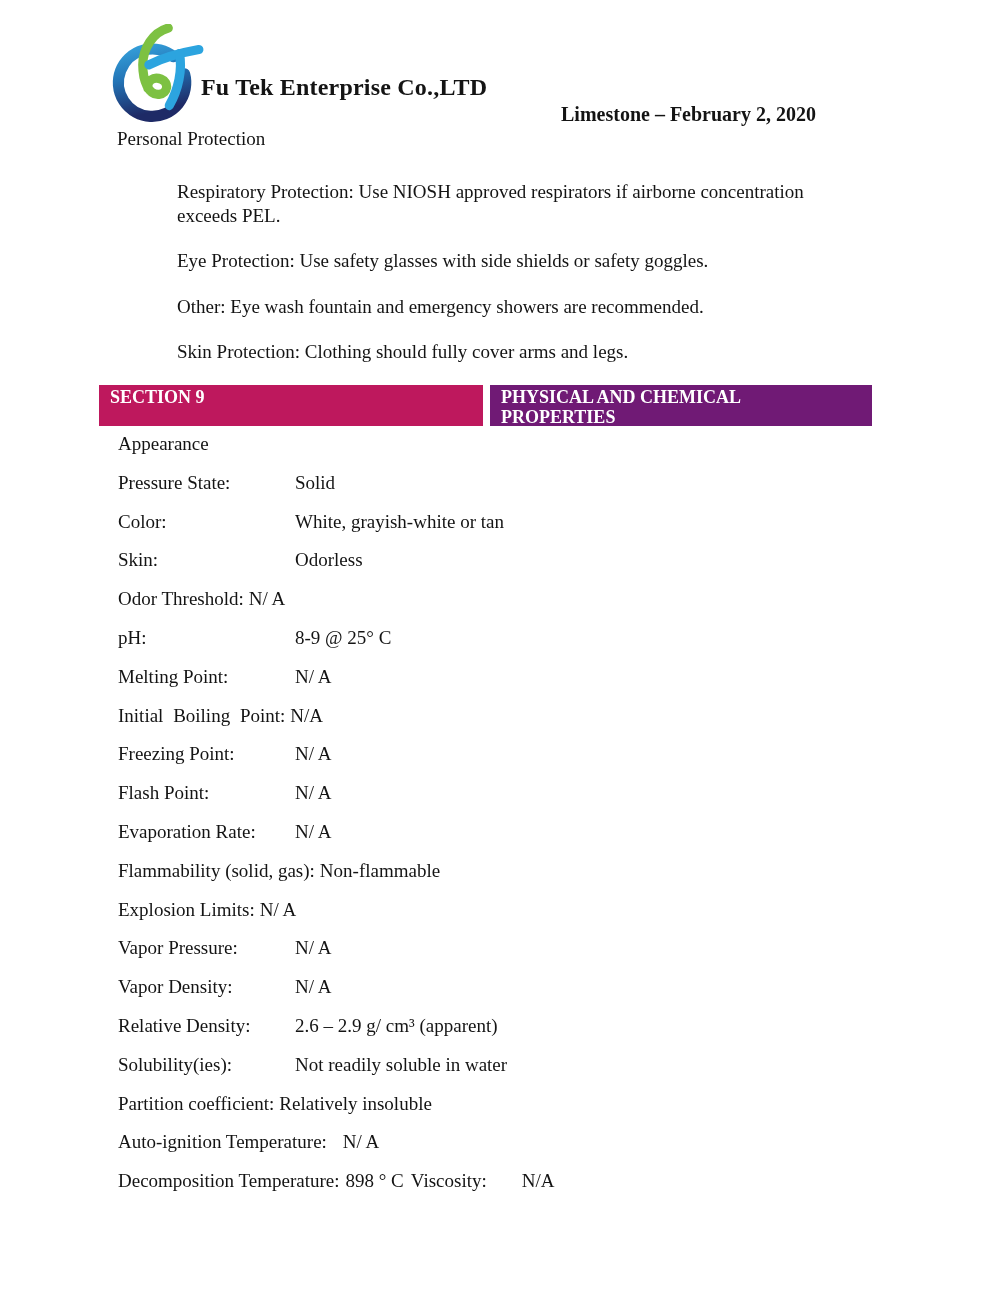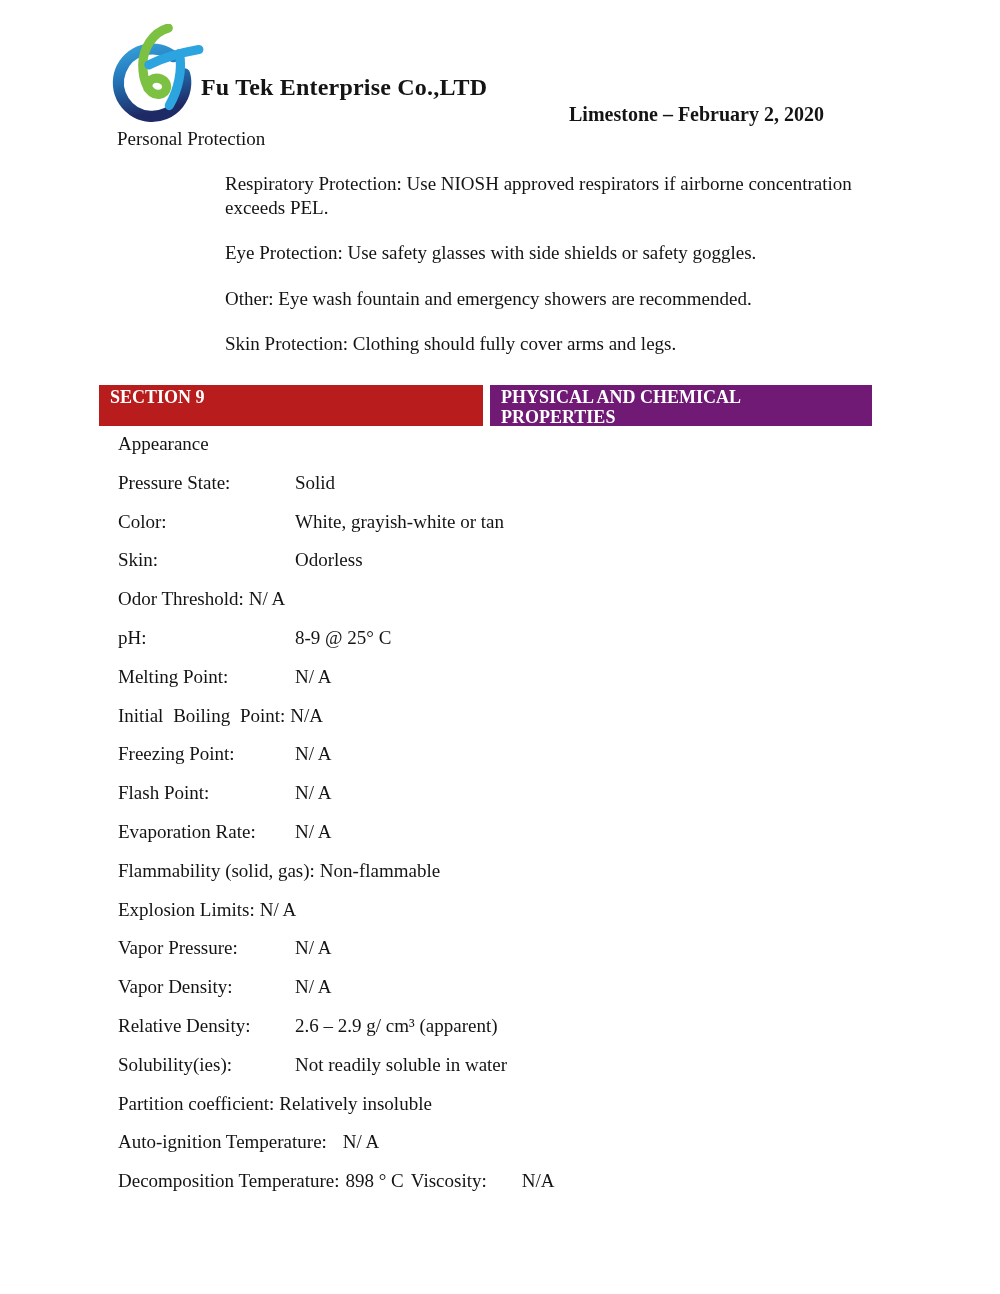--- a/index.html
+++ b/index.html
@@ -13,32 +13,32 @@
     overflow:hidden;
   }
 
   
   .logo{position:absolute;left:104px;top:24px;width:102px;height:102px;}
   .company-name{
     position:absolute;left:201px;top:74px;
     font-size:24px;font-weight:700;letter-spacing:.2px;
   }
   .doc-date{
-    position:absolute;right:124px;top:103px;
+    position:absolute;right:132px;top:103px;
     font-size:20px;font-weight:700;
   }
   .pp-heading{
     position:absolute;left:117px;top:128px;
     font-size:19px;
   }
 
   
   .protection{
-    position:absolute;left:177px;top:172px;width:690px;
-    font-size:19px;line-height:23.5px;margin-left:48px;
+    position:absolute;left:177px;top:180px;width:690px;
+    font-size:19px;line-height:23.5px;
   }
   .protection p{margin:0 0 22px 0;}
 
   
   .section-bar{
     position:absolute;left:99px;top:385px;width:773px;height:41px;
     display:flex;
   }
   .bar-cell{
     color:#ffffff;font-weight:700;font-size:18px;line-height:20px;
@@ -87,21 +87,21 @@
   <div class="pp-heading">Personal Protection</div>
 
   <div class="protection">
     <p>Respiratory Protection: Use NIOSH approved respirators if airborne concentration exceeds PEL.</p>
     <p>Eye Protection: Use safety glasses with side shields or safety goggles.</p>
     <p>Other: Eye wash fountain and emergency showers are recommended.</p>
     <p>Skin Protection: Clothing should fully cover arms and legs.</p>
   </div>
 
   <div class="section-bar">
-    <div class="bar-cell left" style="background-color: #b91c1c;">
+    <div class="bar-cell left" style="background-color: #be185d;">
       <span>SECTION 9</span>
     </div>
     <div class="bar-cell right" style="background-color: #701a75;">
       <span class="bar-title">PHYSICAL AND CHEMICAL PROPERTIES</span>
     </div>
   </div>
 
   <div class="props">
 
     <div class="prop-row label-only">

